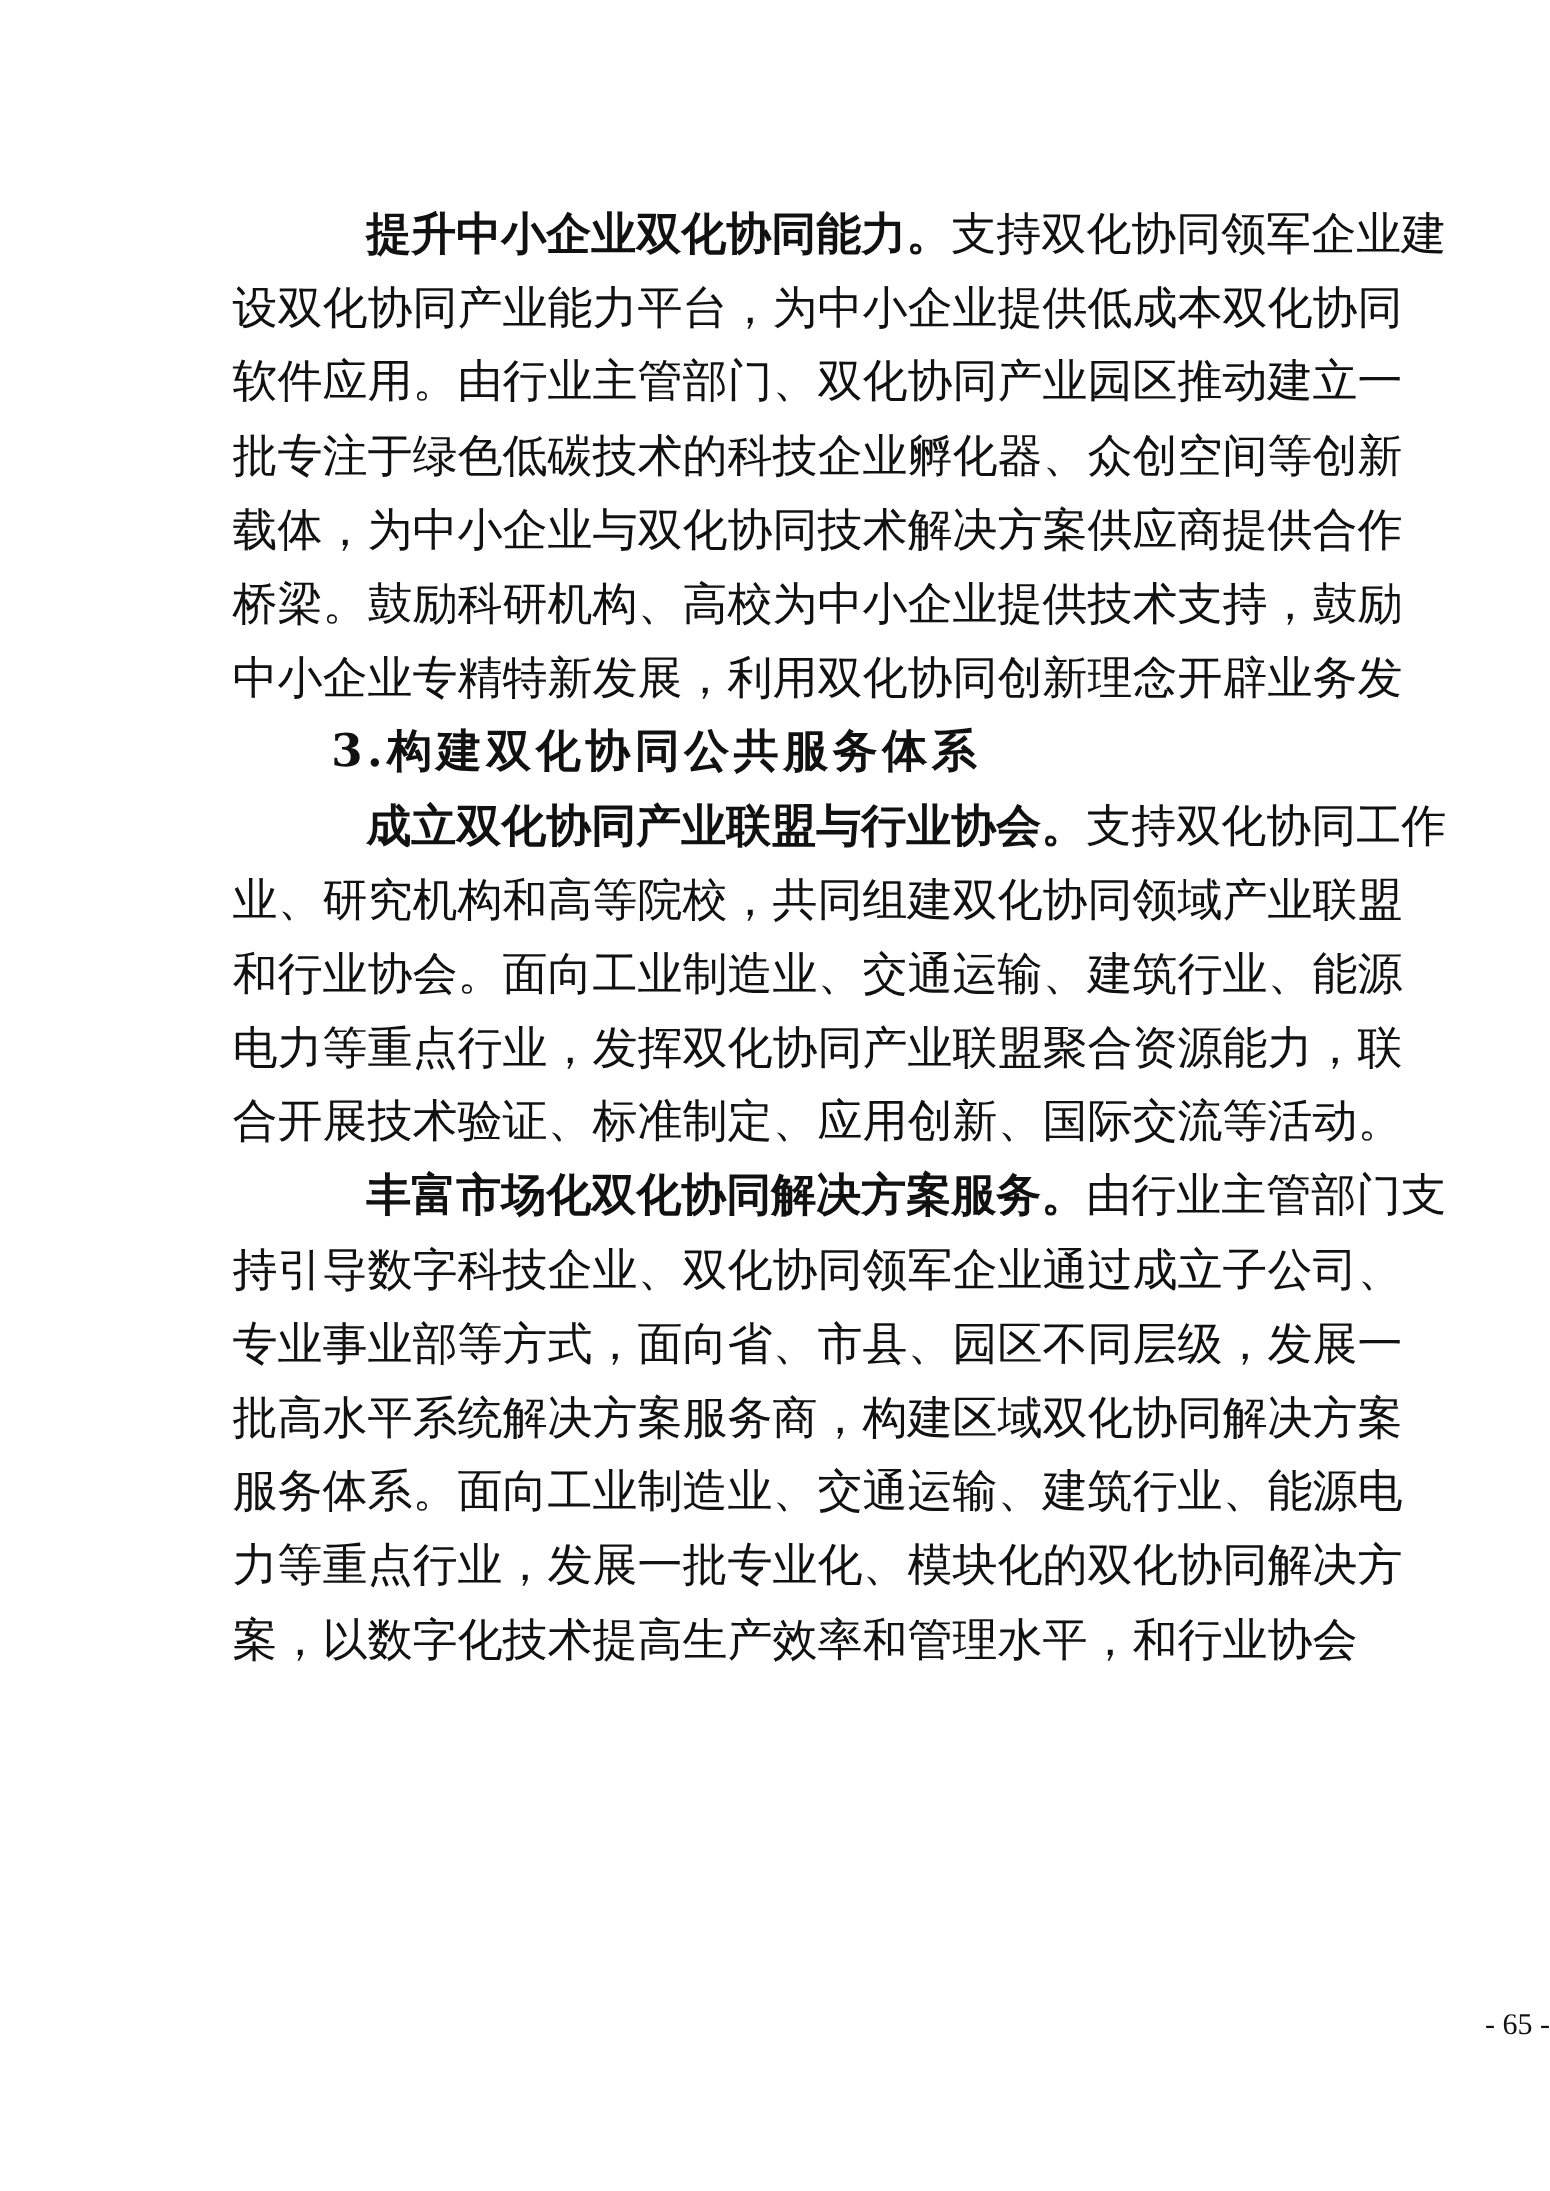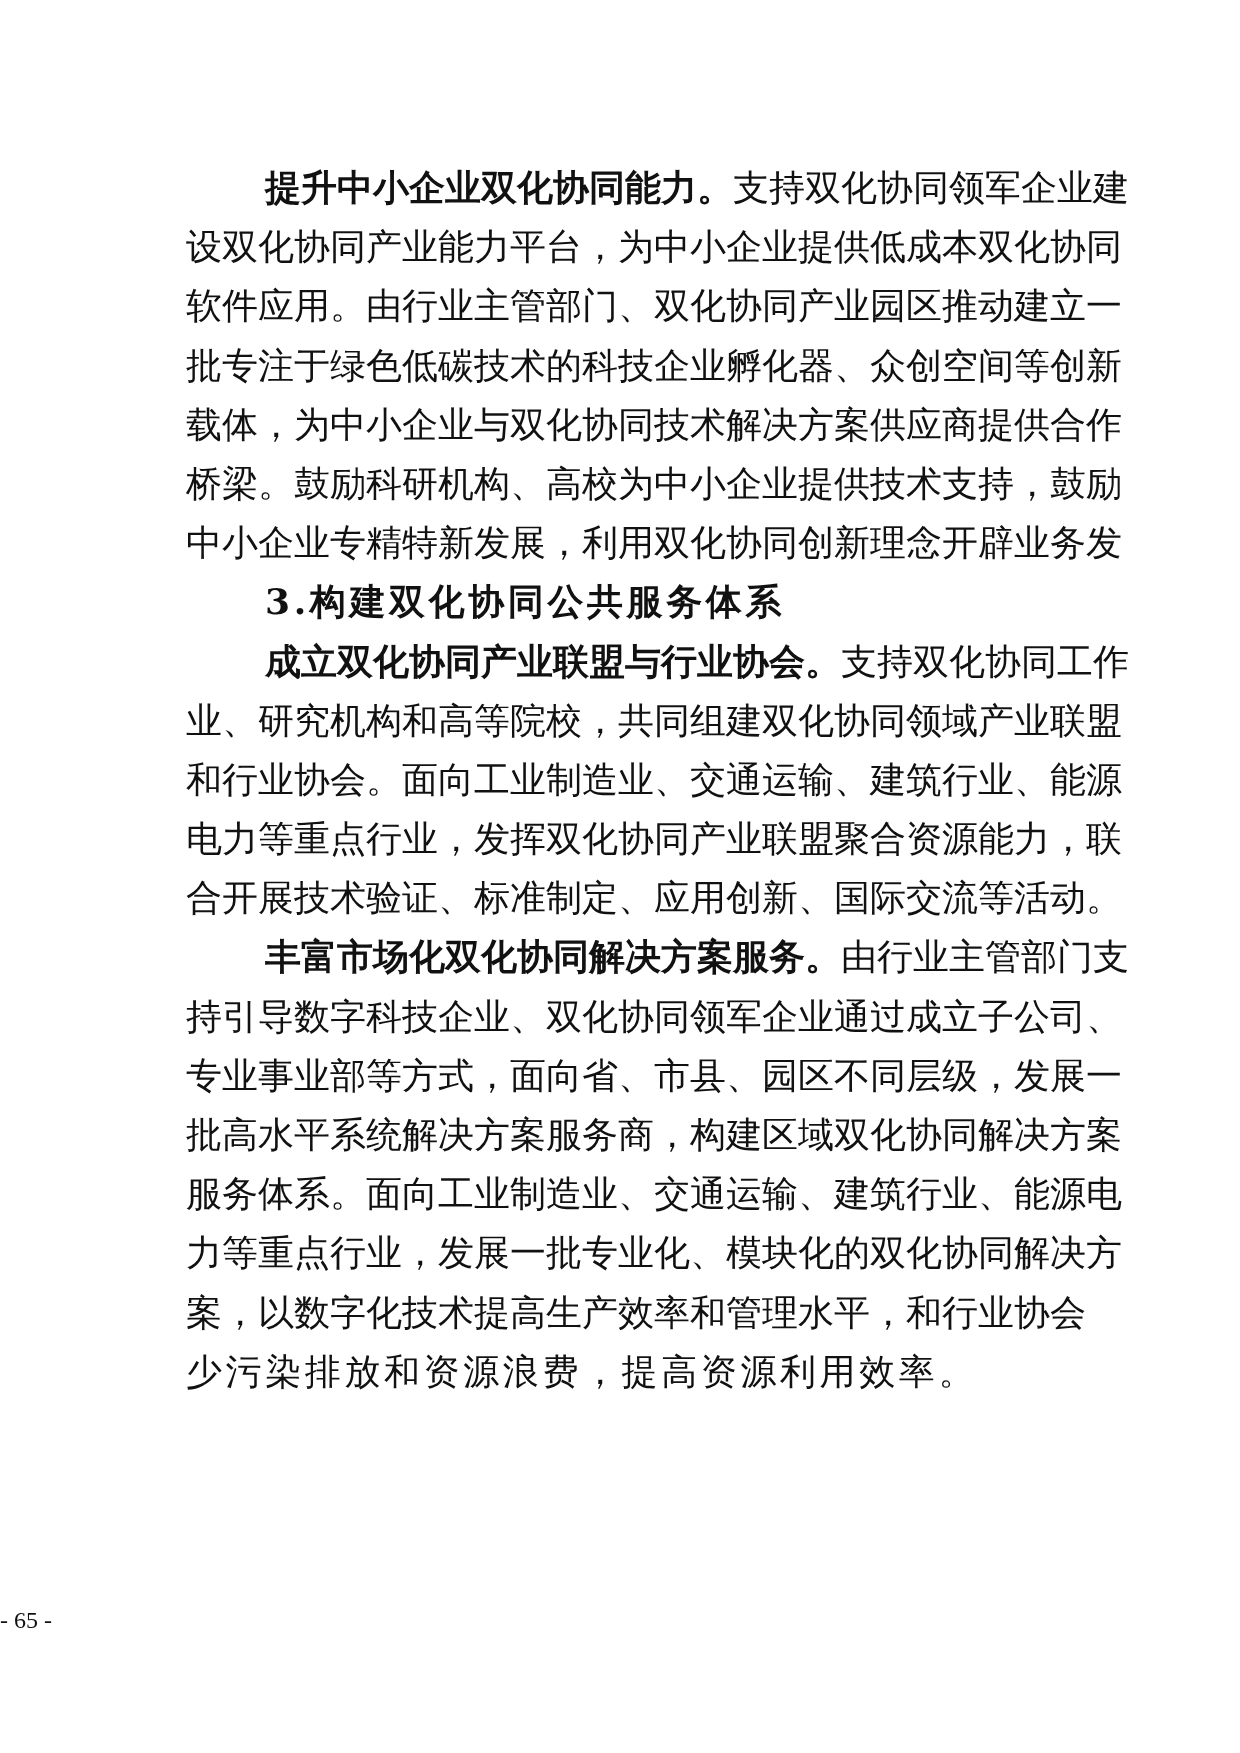--- a/index.html
+++ b/index.html
@@ -41,31 +41,32 @@
     .line.last {
       text-align-last: left;
       letter-spacing: 3.6px;
     }
     .line.indent {
       padding-left: 79px;
     }
     .bold {
       font-weight: bold;
       font-family: "DejaVu Sans", "Liberation Sans", sans-serif;
+      margin-left: 28px;
     }
     .heading {
       font-family: "DejaVu Serif", "Liberation Serif", serif;
       font-weight: bold;
     }
     .footer {
       position: absolute;
       top: 1607px;
       left: 0;
       width: 1240px;
-      text-align: left;
+      text-align: right;
       font-family: "Liberation Serif", "DejaVu Serif", serif;
       font-size: 24px;
       color: #111111;
     }
   </style>
 </head>
 <body>
 
 <div class="page">
   <div class="body-text">
@@ -86,19 +87,18 @@
     <div class="line">电力等重点行业，发挥双化协同产业联盟聚合资源能力，联</div>
     <div class="line">合开展技术验证、标准制定、应用创新、国际交流等活动。</div>
 
     <div class="line indent"><span class="bold">丰富市场化双化协同解决方案服务。</span><span>由行业主管部门支</span></div>
     <div class="line">持引导数字科技企业、双化协同领军企业通过成立子公司、</div>
     <div class="line">专业事业部等方式，面向省、市县、园区不同层级，发展一</div>
     <div class="line">批高水平系统解决方案服务商，构建区域双化协同解决方案</div>
     <div class="line">服务体系。面向工业制造业、交通运输、建筑行业、能源电</div>
     <div class="line">力等重点行业，发展一批专业化、模块化的双化协同解决方</div>
     <div class="line">案，以数字化技术提高生产效率和管理水平，和行业协会</div>
-    <div class="line last">少污染排放和资源浪费，提高资源利用效率。</div>
 
 
   </div>
 
   <div class="footer">- 65 -</div>
 </div>
 
 </body></html>

